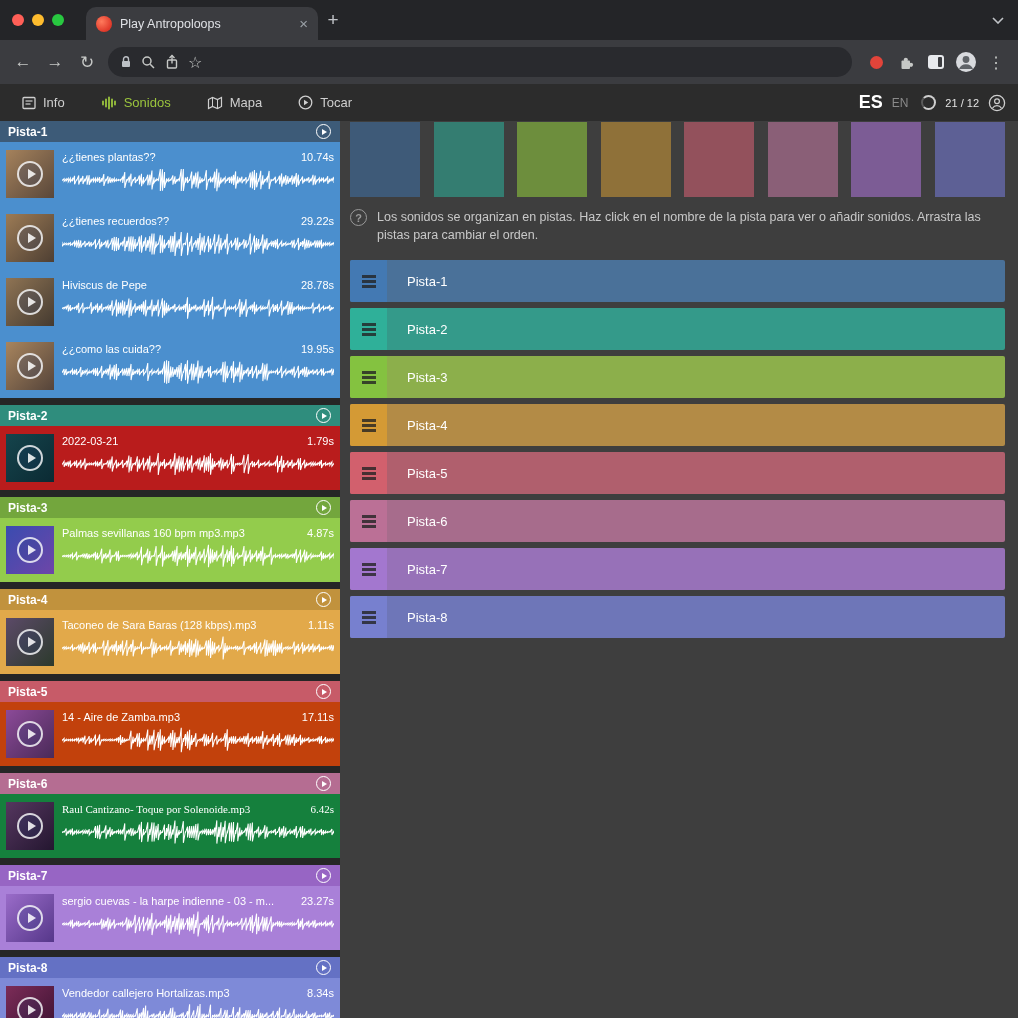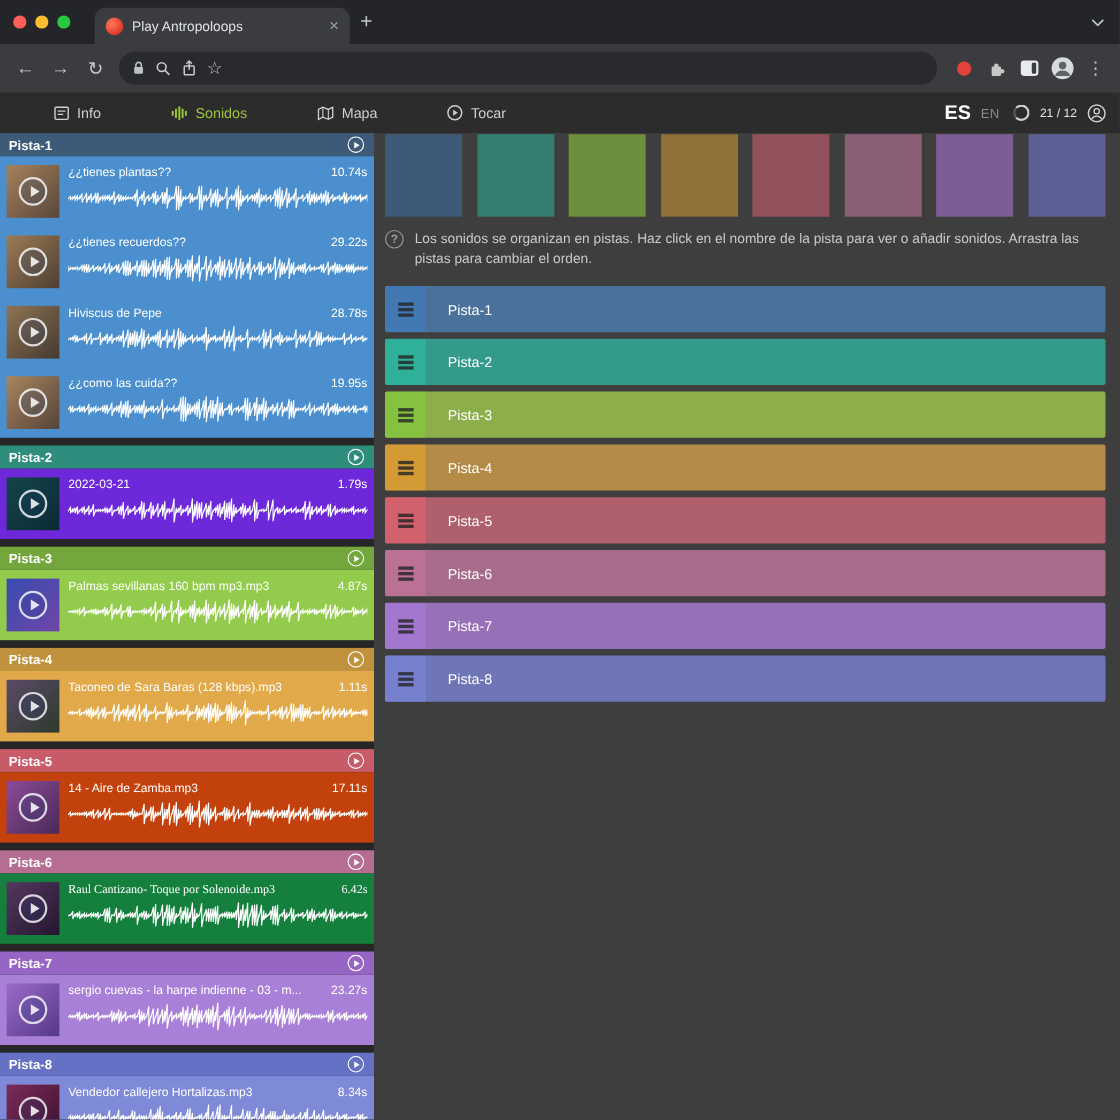--- a/index.html
+++ b/index.html
@@ -38,21 +38,21 @@
   .crumb { width:343px; height:37px; flex:none; display:flex; align-items:center; gap:6px; padding:0 8px 0 10px;
     background:
       linear-gradient(rgba(25,20,25,.30), rgba(25,20,25,.30)),
       linear-gradient(100deg,#8a5560 0%,#b97f86 16%,#cf9aa2 30%,#7e8f63 45%,#b98f8f 60%,#c9a0a8 76%,#8a9a6a 92%,#6b7a55 100%);
     white-space:nowrap; overflow:hidden; }
   .crumb span { text-shadow:0 1px 2px rgba(0,0,0,.65); }
   .crumb-project { color:#fff; font-size:13px; font-weight:bold; }
   .crumb-sep { color:#d8d8d8; font-size:12px; }
   .crumb-path { color:#f2f2f2; font-size:12.5px; }
   .app-tabs { display:flex; gap:36px; margin-left:22px; }
-  .app-tab { display:flex; align-items:center; gap:7px; color:#cfcfcf; font-size:13px;margin-left:27px; }
+  .app-tab { display:flex; align-items:center; gap:7px; color:#cfcfcf; font-size:13px; }
   .app-tab.active { color:#9bc53d; }
   .hdr-right { margin-left:auto; display:flex; align-items:center; gap:9px; padding-right:12px; }
   .lang-on { color:#fff; font-size:18px; font-weight:bold; }
   .lang-off { color:#8a8a8a; font-size:12px; }
   .ring { width:15px; height:15px; border:2.5px solid #cfcfcf; border-left-color:rgba(255,255,255,.22); border-radius:50%; margin-left:4px; }
   .counter { color:#e4e4e4; font-size:11px; white-space:nowrap; }
 
   
   .app-body { display:flex; height:897px; }
   .sidebar { width:340px; flex:none; background:#262626; overflow:hidden; }
@@ -273,21 +273,21 @@
               </svg>
     </div>
   </div>
         </div>
   </section>
       <section class="track-group">
     <div class="track-header" style="background: rgb(47, 141, 125);">
       <span class="track-name">Pista-2</span>
       <span class="play-ring"></span>
     </div>
-    <div class="clips" style="background: #6d28d9;">
+    <div class="clips" style="background: #b91c1c;">
           <div class="clip">
     <div class="thumb" style="background: linear-gradient(135deg, rgb(21, 68, 76), rgb(11, 42, 51));">
       <span class="thumb-play"></span>
     </div>
     <div class="clip-body">
       <div class="clip-top">
         <span class="clip-name">2022-03-21</span>
         <span class="clip-duration">1.79s</span>
       </div>
       <svg class="waveform" viewBox="0 0 260 28" preserveAspectRatio="none">

